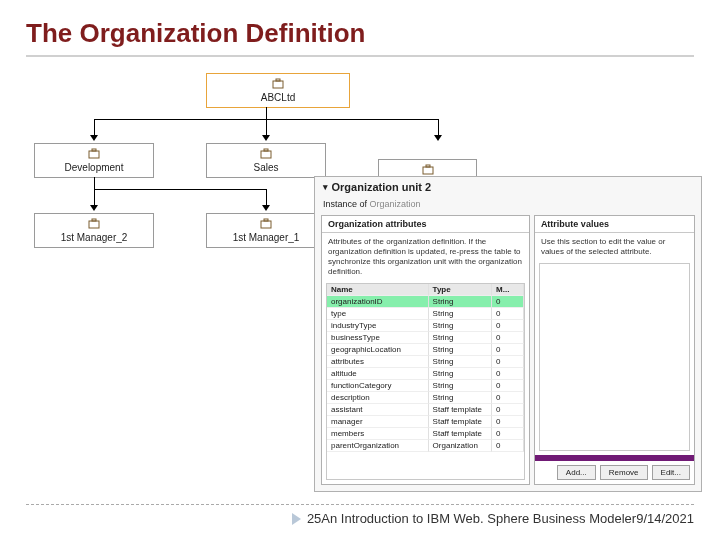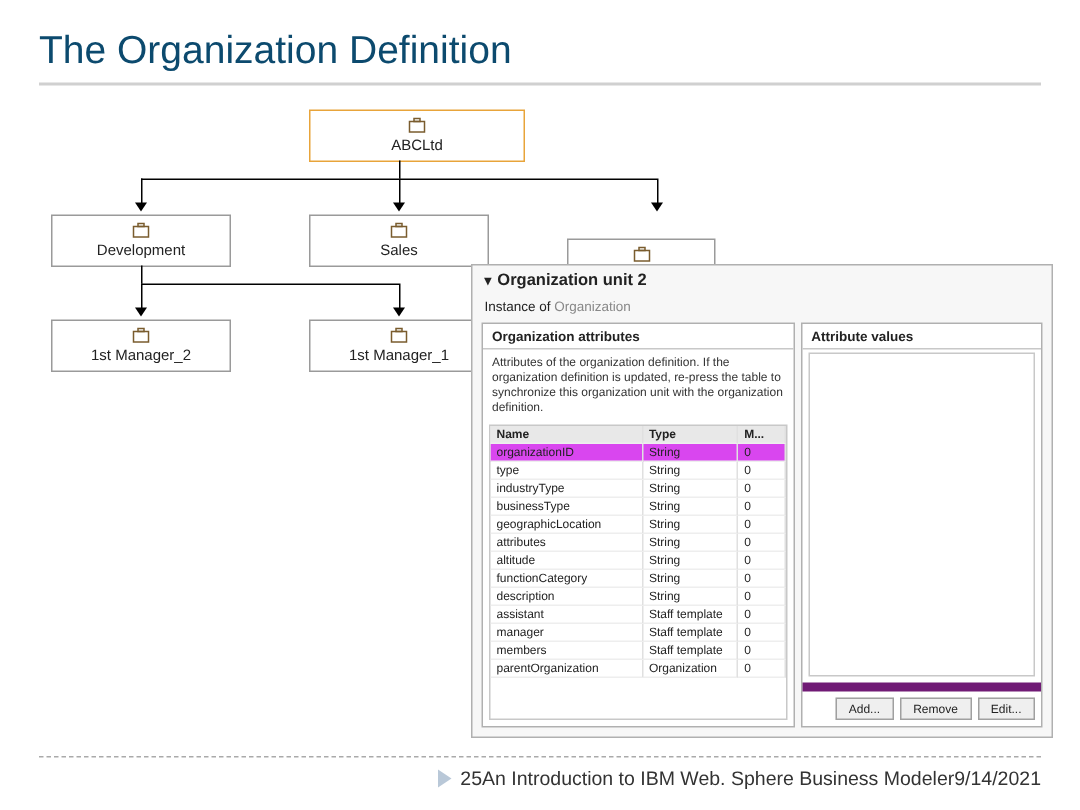--- a/index.html
+++ b/index.html
@@ -1,18 +1,18 @@
 <!DOCTYPE html>
 <html><head>
 <meta charset="utf-8">
 <style>
   * { box-sizing: border-box; margin: 0; padding: 0; }
   html, body { width: 720px; height: 540px; font-family: Arial, Helvetica, sans-serif; background: #fff; color: #222; }
   .slide { position: relative; width: 720px; height: 540px; padding: 18px 26px 0 26px; }
-  .title { font-size: 26px; font-weight: normal; color: #0c4a6e; border-bottom: 2px solid #d0d0d0; padding-bottom: 6px; }
+  .title { font-size: 26px; font-weight: bold; color: #7f1d1d; border-bottom: 2px solid #d0d0d0; padding-bottom: 6px; }
 
   
   .chart { position: relative; height: 200px; margin-top: 10px; width: 500px; }
   .node { position: absolute; background: #fff; border: 1px solid #9a9a9a; display: flex; flex-direction: column; align-items: center; justify-content: center; gap: 2px; font-size: 10px; padding: 4px 6px; }
   .node.top { border: 1px solid #e8a43a; }
   .node .icon { width: 12px; height: 12px; }
   .node .icon svg { width: 12px; height: 12px; }
   .arrowhead { position: absolute; width: 0; height: 0; border-left: 4px solid transparent; border-right: 4px solid transparent; border-top: 6px solid #000; }
   .hline { position: absolute; background: #000; height: 1px; }
   .vline { position: absolute; background: #000; width: 1px; }
@@ -22,21 +22,21 @@
   .panel-head { padding: 4px 8px; font-weight: bold; font-size: 11px; display: flex; align-items: center; gap: 4px; }
   .panel-sub { padding: 2px 8px 6px 8px; font-size: 9px; }
   .panel-body { flex: 1; display: flex; gap: 4px; padding: 0 6px 6px 6px; }
   .card { border: 1px solid #b0b0b0; background: #fff; flex: 1; display: flex; flex-direction: column; }
   .card-h { border-bottom: 1px solid #c8c8c8; padding: 3px 6px; font-weight: bold; font-size: 9px; }
   .card-desc { padding: 4px 6px; font-size: 8px; color: #333; line-height: 1.25; }
   .tbl { flex: 1; overflow: hidden; margin: 2px 4px 4px 4px; border: 1px solid #c8c8c8; font-size: 8px; }
   .tbl-head, .tbl-row { display: grid; grid-template-columns: 1.6fr 1fr 0.5fr; }
   .tbl-head { background: #e8e8e8; font-weight: bold; }
   .tbl-head > div, .tbl-row > div { padding: 1px 4px; border-right: 1px solid #e0e0e0; border-bottom: 1px solid #eee; white-space: nowrap; overflow: hidden; text-overflow: ellipsis; }
-  .tbl-row.sel { background: #d946ef; }
+  .tbl-row.sel { background: #86efac; }
   .btnrow { display: flex; gap: 4px; padding: 4px; border-top: 6px solid #701a75; justify-content: flex-end; }
   .btn { border: 1px solid #a0a0a0; background: #efefef; font-size: 8px; padding: 2px 8px; cursor: pointer; }
   .vals { flex: 1; margin: 2px 4px 4px 4px; border: 1px solid #c8c8c8; background: #fff; }
 
   
   .footer { position: absolute; left: 26px; right: 26px; bottom: 14px; border-top: 1px dashed #aaa; padding-top: 6px; display: flex; align-items: center; justify-content: flex-end; font-size: 13px; color: #333; }
   .pagewrap { display: flex; align-items: center; gap: 6px; }
   .tri { width: 0; height: 0; border-top: 6px solid transparent; border-bottom: 6px solid transparent; border-left: 9px solid #b9c8d8; }
 </style>
 </head>
@@ -192,20 +192,21 @@
               <div class="tbl-row">
                 <div>parentOrganization</div>
                 <div>Organization</div>
                 <div>0</div>
               </div>
             </div>
         </div>
       </div>
       <div class="card" style="flex:1;">
         <div class="card-h">Attribute values</div>
+        <div class="card-desc">Use this section to edit the value or values of the selected attribute.</div>
         <div class="vals"></div>
         <div class="btnrow">
           <div class="btn">Add...</div>
           <div class="btn">Remove</div>
           <div class="btn">Edit...</div>
         </div>
       </div>
     </div>
   </div>
 

